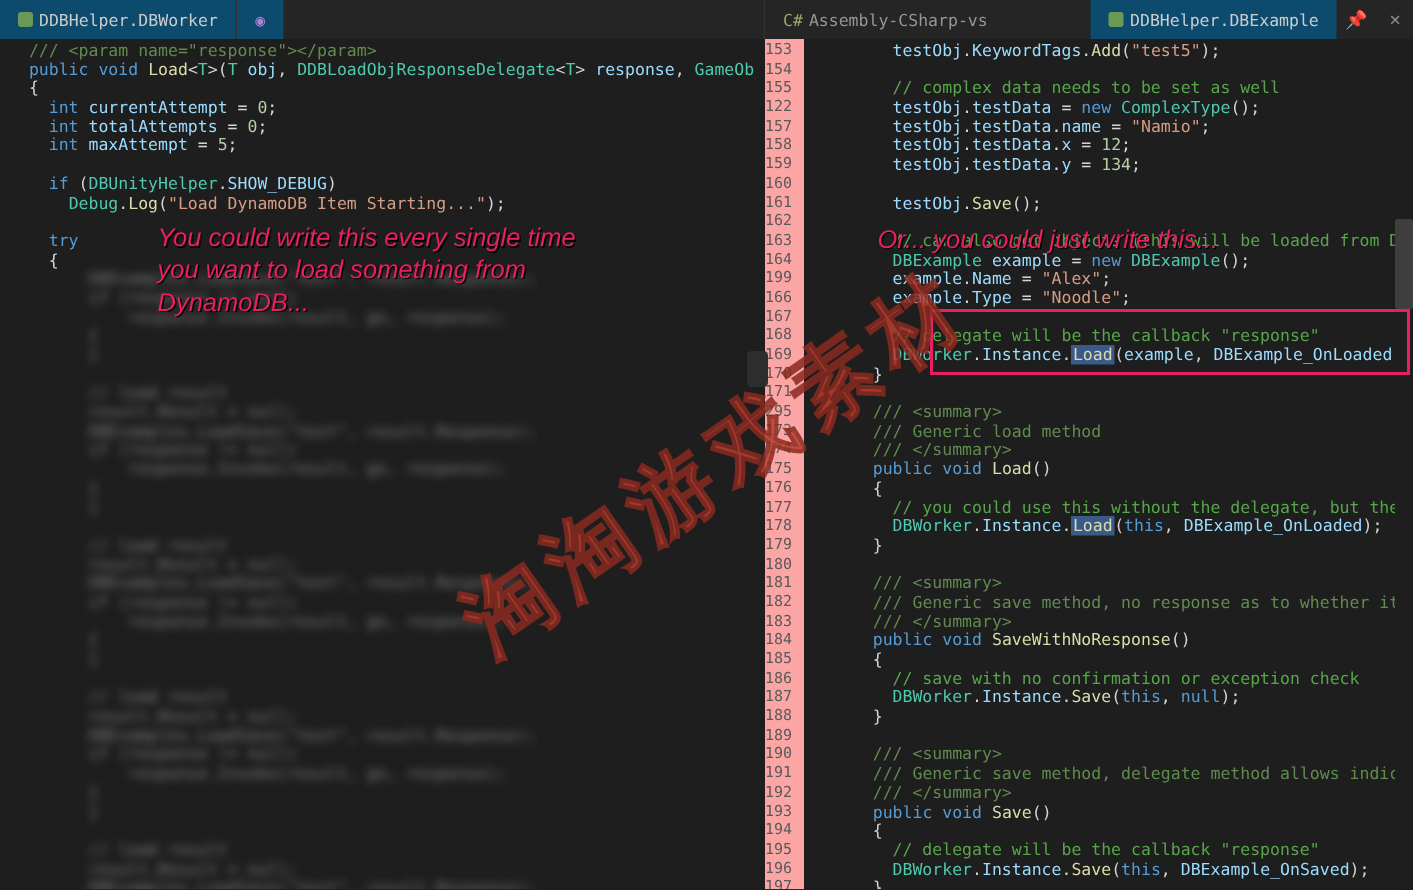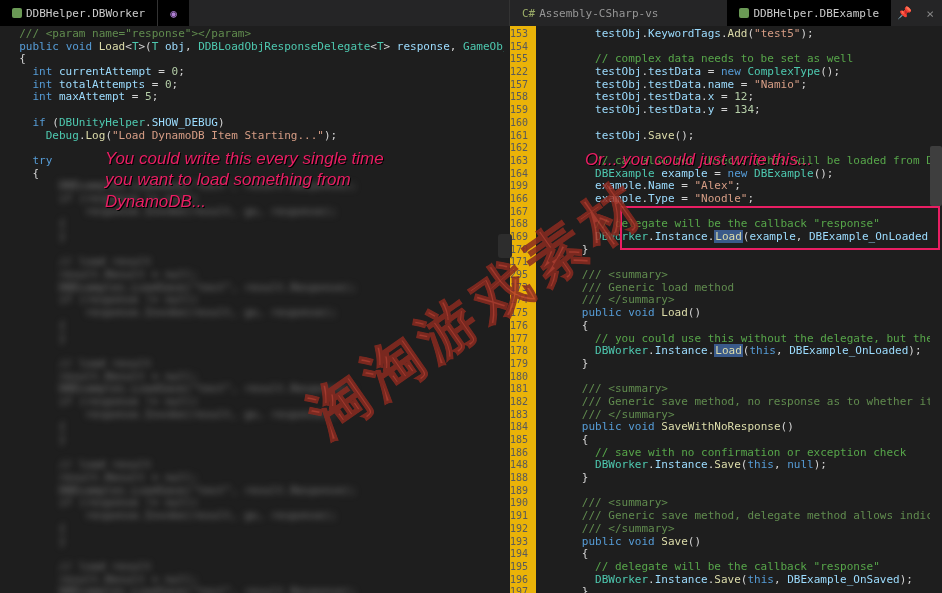--- a/index.html
+++ b/index.html
@@ -2,24 +2,24 @@
 <html><head>
 <meta charset="utf-8">
 <style>
 *{margin:0;padding:0;box-sizing:border-box}
 body{width:942px;height:593px;background:#1e1e1e;font-family:Consolas,monospace;font-size:11px;color:#d4d4d4;overflow:hidden;position:relative}
 .split{display:flex;height:100%}
 .pane{flex:1;display:flex;flex-direction:column;overflow:hidden;position:relative}
 .pane.left{flex:0 0 510px;border-right:1px solid #333}
 .tabs{height:26px;background:#252526;display:flex;align-items:center;font-size:11px;color:#969696}
 .tab{padding:0 12px;height:100%;display:flex;align-items:center;gap:4px}
-.tab.active{background:#000000;color:#ccc}
+.tab.active{background:#0c4a6e;color:#ccc}
 .closer{color:#888;font-size:13px}
 .code{flex:1;display:flex;overflow:hidden}
-.gutter{width:40px;background:#eab308;color:#5a5a5a;text-align:right;padding:2px 8px 2px 0;line-height:12.7px;font-size:10px}
+.gutter{width:40px;background:#fca5a5;color:#5a5a5a;text-align:right;padding:2px 8px 2px 0;line-height:12.7px;font-size:10px}
 .gutter .ln{height:12.7px}
 .lines{flex:1;padding:2px 0;line-height:12.7px;white-space:pre;position:relative}
 .l{height:12.7px;padding-left:6px}
 .kw{color:#569cd6}
 .type{color:#4ec9b0}
 .str{color:#d69d85}
 .com{color:#57a64a}
 .xmlc{color:#608b4e}
 .num{color:#b5cea8}
 .fn{color:#dcdcaa}
@@ -100,21 +100,21 @@
           <div class="ln">177</div>
           <div class="ln">178</div>
           <div class="ln">179</div>
           <div class="ln">180</div>
           <div class="ln">181</div>
           <div class="ln">182</div>
           <div class="ln">183</div>
           <div class="ln">184</div>
           <div class="ln">185</div>
           <div class="ln">186</div>
-          <div class="ln">148</div>
+          <div class="ln">187</div>
           <div class="ln">188</div>
           <div class="ln">189</div>
           <div class="ln">190</div>
           <div class="ln">191</div>
           <div class="ln">192</div>
           <div class="ln">193</div>
           <div class="ln">194</div>
           <div class="ln">195</div>
           <div class="ln">196</div>
           <div class="ln">197</div>

